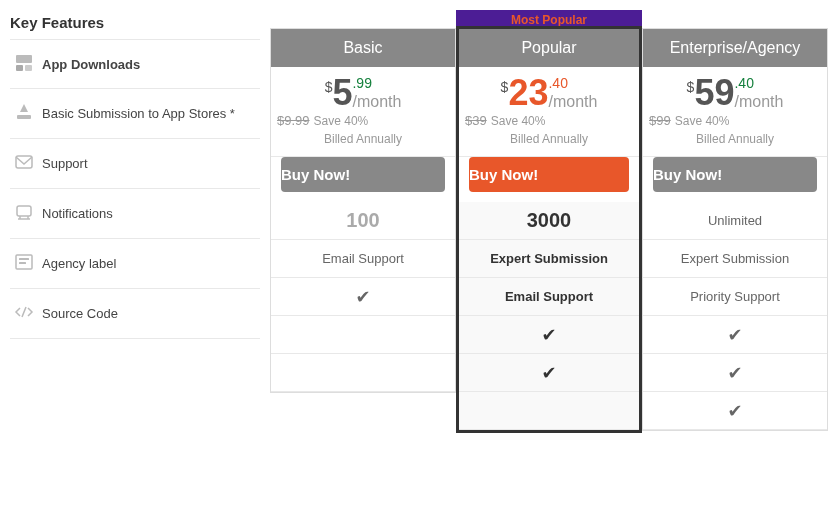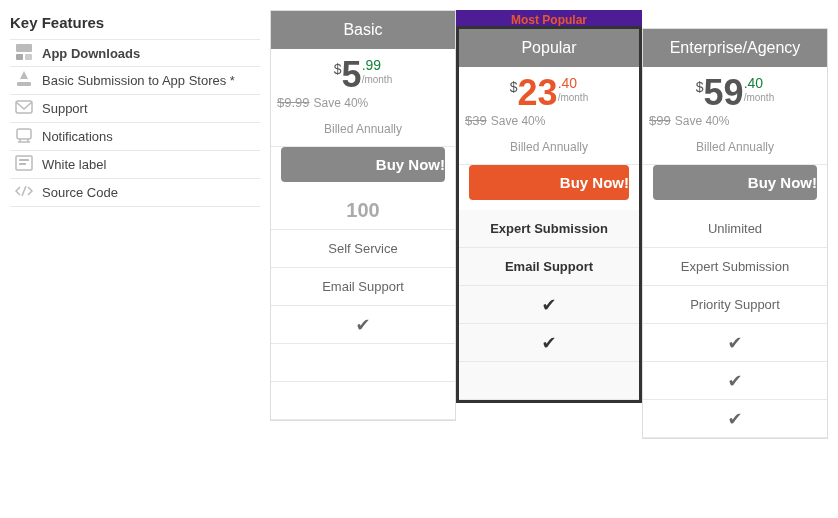--- a/index.html
+++ b/index.html
@@ -60,21 +60,21 @@
       margin-top: 4px;
     }
 
     .feature-rows {
       margin-top: 4px;
     }
 
     .feature-row {
       display: flex;
       align-items: center;
-      height: 28px;
+      height: 50px;
       border-bottom: 1px solid #e8e8e8;
     }
 
     .feature-row:first-child {
       border-top: 1px solid #e8e8e8;
     }
 
     .feature-icon {
       width: 28px;
       text-align: center;
@@ -179,21 +179,21 @@
       font-size: 14px;
       color: #15803d;
       line-height: 1.2;
     }
 
     .plan-col.featured .price-decimal {
       color: #e8572a;
     }
 
     .price-per-month {
-      font-size: 10px;
+      font-size: 16px;
       color: #999;
       line-height: 1.2;
     }
 
     .price-original {
       font-size: 13px;
       color: #999;
       text-decoration: line-through;
       margin-right: 4px;
     }
@@ -206,36 +206,36 @@
     .price-original-row {
       display: flex;
       align-items: center;
       margin: 2px 0;
     }
 
     .billed-annually {
       font-size: 12px;
       color: #999;
       text-align: center;
-      margin: 12px 0 6px 0;
+      margin: 4px 0 6px 0;
     }
 
     .buy-btn {
       display: block;
       width: calc(100% - 20px);
       margin: 0 10px 10px 10px;
       padding: 9px 0;
       background: #888;
       color: white;
       border: none;
       border-radius: 4px;
       font-size: 15px;
       font-weight: bold;
       cursor: pointer;
-      text-align: right;
+      text-align: left;
     }
 
     .buy-btn.featured-btn {
       background: #e8572a;
     }
 
     .plan-cell {
       height: 38px;
       display: flex;
       align-items: center;
@@ -330,59 +330,58 @@
       </div>
 
       <div class="feature-row">
         <div class="feature-icon">
           <svg width="20" height="20" viewBox="0 0 20 20">
               <rect x="2" y="3" width="16" height="14" rx="1" fill="none" stroke="#bbb" stroke-width="1.5"></rect>
               <rect x="5" y="6" width="10" height="2" rx="0.5" fill="#bbb"></rect>
               <rect x="5" y="10" width="7" height="2" rx="0.5" fill="#bbb"></rect>
             </svg>
         </div>
-        <div class="feature-label">White label</div>
+        <div class="feature-label">Agency label</div>
       </div>
 
       <div class="feature-row">
         <div class="feature-icon">
           <svg width="20" height="20" viewBox="0 0 20 20">
               <polyline points="6,6 2,10 6,14" fill="none" stroke="#bbb" stroke-width="1.5"></polyline>
               <polyline points="14,6 18,10 14,14" fill="none" stroke="#bbb" stroke-width="1.5"></polyline>
               <line x1="12" y1="5" x2="8" y2="15" stroke="#bbb" stroke-width="1.5"></line>
             </svg>
         </div>
         <div class="feature-label">Source Code</div>
       </div>
     </div>
   </div>
 
   <div class="plans-area" id="plans-area">
-  <div style="display: flex; flex-direction: row; flex: 1 1 0%;">
+  <div style="display: flex; flex-direction: column; flex: 1 1 0%;">
         <div class="most-popular-spacer"></div>
         <div class="plan-col">
           <div class="plan-header">Basic</div>
           <div class="plan-pricing">
             <div class="price-main">
               <span class="price-dollar">$</span>
               <span class="price-number">5</span>
               <div class="price-decimal-month">
                 <span class="price-decimal">.99</span>
                 <span class="price-per-month">/month</span>
               </div>
             </div>
             <div class="price-original-row">
               <span class="price-original">$9.99</span>
               <span class="price-save">Save 40%</span>
             </div>
             <div class="billed-annually">Billed Annually</div>
           </div>
           <button class="buy-btn">Buy Now!</button>
           <div class="plan-cell" style="font-size: 20px; color: rgb(170, 170, 170); font-weight: bold;">100</div>
-          <div class="plan-cell">Self Service</div>
           <div class="plan-cell">Email Support</div>
           <div class="plan-cell">
             <span class="checkmark">✔</span>
           </div>
           <div class="plan-cell"></div>
           <div class="plan-cell"></div>
         </div>
       </div>
       <div style="display: flex; flex-direction: column; flex: 1 1 0%;">
         <div class="most-popular">Most Popular</div>
@@ -397,20 +396,21 @@
                 <span class="price-per-month">/month</span>
               </div>
             </div>
             <div class="price-original-row">
               <span class="price-original">$39</span>
               <span class="price-save">Save 40%</span>
             </div>
             <div class="billed-annually">Billed Annually</div>
           </div>
           <button class="buy-btn featured-btn">Buy Now!</button>
+          <div class="plan-cell large-number">3000</div>
           <div class="plan-cell bold-text">Expert Submission</div>
           <div class="plan-cell bold-text">Email Support</div>
           <div class="plan-cell">
             <span class="checkmark">✔</span>
           </div>
           <div class="plan-cell">
             <span class="checkmark">✔</span>
           </div>
           <div class="plan-cell"></div>
         </div>

